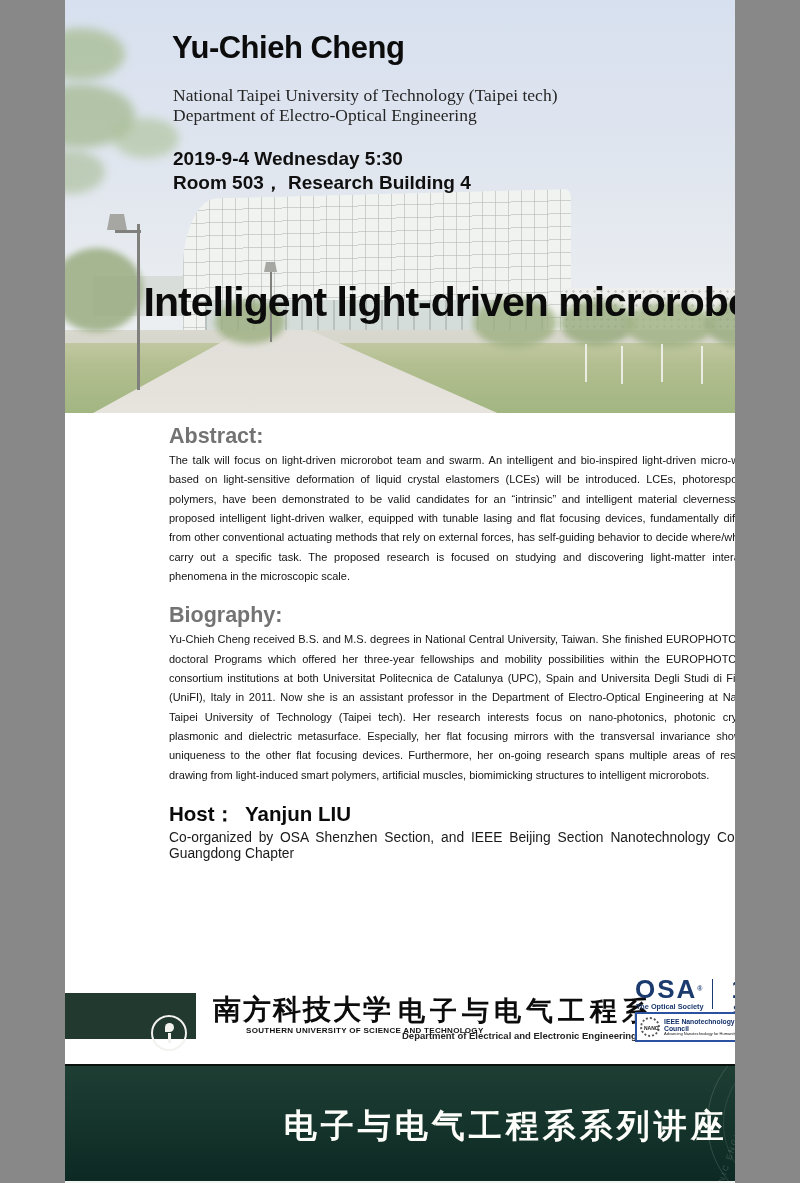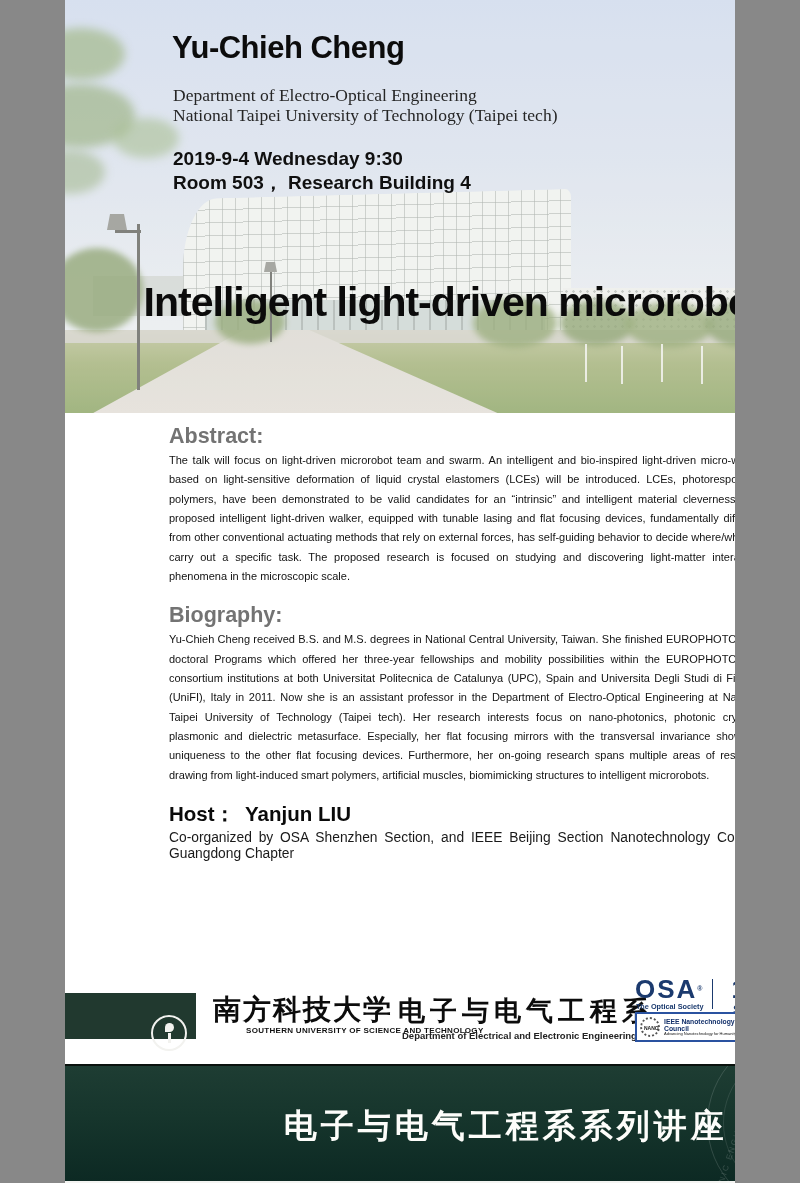--- a/index.html
+++ b/index.html
@@ -138,25 +138,25 @@
       <div class="trunk" style="left:676px;top:344px;"></div>
       <div class="trunk" style="left:736px;top:346px;"></div>
       <div class="lamp-pole" style="left:72px;top:224px;width:3px;height:166px;"></div>
       <div class="lamp-pole" style="left:50px;top:230px;width:26px;height:3px;"></div>
       <div class="lamp-head" style="left:42px;top:214px;width:20px;height:16px;"></div>
       <div class="lamp-pole" style="left:205px;top:272px;width:2px;height:70px;"></div>
       <div class="lamp-head" style="left:199px;top:262px;width:13px;height:10px;"></div>
     </div>
     <div class="speaker-name">Yu-Chieh Cheng</div>
     <div class="affiliation">
+      <div>National Taipei University of Technology (Taipei tech)</div>
       <div>Department of Electro-Optical Engineering</div>
-      <div>National Taipei University of Technology (Taipei tech)</div>
     </div>
     <div class="when-where">
-      <div>2019-9-4   Wednesday  9:30</div>
+      <div>2019-9-4   Wednesday  5:30</div>
       <div>Room 503，  Research Building 4</div>
     </div>
     <div class="talk-title">Intelligent light-driven microrobots</div>
   </div>
 
   <div class="body-copy">
     <div class="sec-heading">Abstract:</div>
     <p class="sec-body">The talk will focus on light-driven microrobot team and swarm. An intelligent and bio-inspired light-driven micro-walker based on light-sensitive deformation of liquid crystal elastomers (LCEs) will be introduced. LCEs, photoresponsive polymers, have been demonstrated to be valid candidates for an “intrinsic” and intelligent material cleverness. The proposed intelligent light-driven walker, equipped with tunable lasing and flat focusing devices, fundamentally different from other conventional actuating methods that rely on external forces, has self-guiding behavior to decide where/when to carry out a specific task. The proposed research is focused on studying and discovering light-matter interaction phenomena in the microscopic scale.</p>
 
     <div class="sec-heading bio-gap">Biography:</div>

